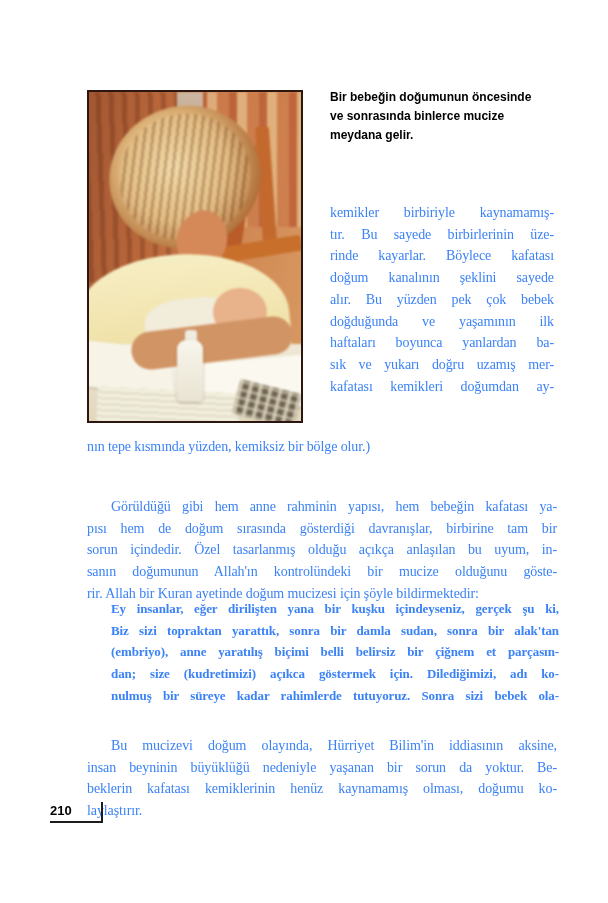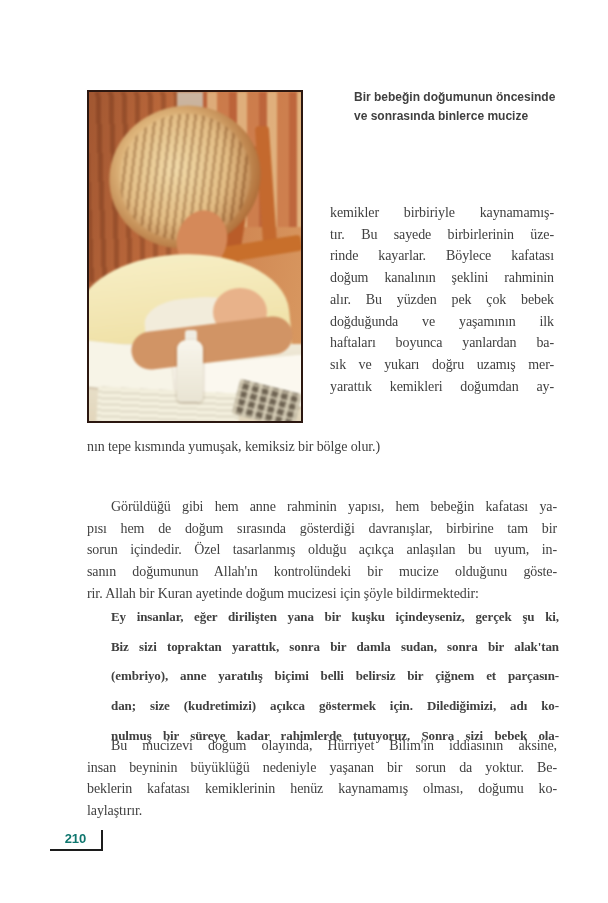--- a/index.html
+++ b/index.html
@@ -38,40 +38,40 @@
         background-image:repeating-linear-gradient(0deg,rgba(150,140,120,.35) 0 1px,transparent 1px 6px);}
   .bottle-neck{left:96px;top:238px;width:12px;height:14px;background:#efece2;border-radius:3px;}
   .bottle{left:88px;top:248px;width:26px;height:62px;background:linear-gradient(#f8f5ec,#e9e4d4);border-radius:9px 9px 5px 5px;
         box-shadow:0 1px 3px rgba(120,90,60,.45);}
   .calculator{left:146px;top:294px;width:64px;height:36px;background:#6e6353;transform:rotate(14deg);border-radius:3px;
         background-image:repeating-linear-gradient(90deg,rgba(220,212,190,.8) 0 4px,transparent 4px 10px),
                          repeating-linear-gradient(0deg,rgba(220,212,190,.6) 0 3px,transparent 3px 8px);}
 
   
   .caption{position:absolute;left:330px;top:88px;width:232px;
-           font-family:"Liberation Sans",sans-serif;font-weight:bold;font-size:12px;line-height:19px;color:#404040;margin-left:24px;}
+           font-family:"Liberation Sans",sans-serif;font-weight:bold;font-size:12px;line-height:19px;color:#000000;}
 
   
-  .tblock{position:absolute;font-family:"Liberation Serif",serif;font-size:14px;color:#404040;}
+  .tblock{position:absolute;font-family:"Liberation Serif",serif;font-size:14px;color:#3b82f6;}
   .tline{height:21.72px;line-height:21.72px;overflow:hidden;letter-spacing:-0.1px;
          text-align:justify;text-align-last:justify;text-justify:inter-word;}
   .no-just{text-align-last:left;}
   .indent{text-indent:24px;margin-top:16px;}
   .column{left:330px;top:202px;width:224px;}
   .body1{left:87px;top:436px;width:470px;}
   .para2{left:87px;top:480px;width:470px;}
   .quote{left:111px;top:598px;width:448px;}
-  .quote .tline{font-weight:bold;font-size:13px;margin-top:8px;}
+  .quote .tline{font-weight:bold;font-size:13px;}
   .para3{left:87px;top:719px;width:470px;}
 
   
-  .pagenum-box{position:absolute;left:50px;top:830px;width:53px;height:21px;box-sizing:border-box;
+  .pagenum-box{position:absolute;left:50px;top:802px;width:53px;height:21px;box-sizing:border-box;
                border-bottom:2px solid #1c1c1c;border-right:2px solid #1c1c1c;
                font-family:"Liberation Sans",sans-serif;font-weight:bold;font-size:13px;line-height:18px;
-               color:#0f766e;text-align:center;}
+               color:#000000;}
 </style>
 </head>
 <body>
 
 <div class="page">
 
   <div class="photo">
     <div class="photo-inner">
       <div class="ply wood"></div>
       <div class="ply shelf"></div>
@@ -93,38 +93,39 @@
       <div class="ply bottle-neck"></div>
       <div class="ply bottle"></div>
       <div class="ply calculator"></div>
     </div>
   </div>
 
   <div class="caption">
 
   <div class="cap-line">Bir bebeğin doğumunun öncesinde</div>
       <div class="cap-line">ve sonrasında binlerce mucize</div>
+      <div class="cap-line">meydana gelir.</div>
     </div>
 
   <div class="tblock column">
 
   <div class="tline">kemikler birbiriyle kaynamamış-</div>
       <div class="tline">tır. Bu sayede birbirlerinin üze-</div>
       <div class="tline">rinde kayarlar. Böylece kafatası</div>
-      <div class="tline">doğum kanalının şeklini rahminin</div>
+      <div class="tline">doğum kanalının şeklini sayede</div>
       <div class="tline">alır. Bu yüzden pek çok bebek</div>
       <div class="tline">doğduğunda ve yaşamının ilk</div>
       <div class="tline">haftaları boyunca yanlardan ba-</div>
       <div class="tline">sık ve yukarı doğru uzamış mer-</div>
-      <div class="tline">yarattık kemikleri doğumdan ay-</div>
+      <div class="tline">kafatası kemikleri doğumdan ay-</div>
     </div>
 
   <div class="tblock body1">
 
-      <div class="tline no-just">nın tepe kısmında yumuşak, kemiksiz bir bölge olur.)</div>
+      <div class="tline no-just">nın tepe kısmında yüzden, kemiksiz bir bölge olur.)</div>
     </div>
 
   <div class="tblock para2">
 
   <div class="tline indent">Görüldüğü gibi hem anne rahminin yapısı, hem bebeğin kafatası ya-</div>
       <div class="tline">pısı hem de doğum sırasında gösterdiği davranışlar, birbirine tam bir</div>
       <div class="tline">sorun içindedir. Özel tasarlanmış olduğu açıkça anlaşılan bu uyum, in-</div>
       <div class="tline">sanın doğumunun Allah'ın kontrolündeki bir mucize olduğunu göste-</div>
       <div class="tline no-just">rir. Allah bir Kuran ayetinde doğum mucizesi için şöyle bildirmektedir:</div>
     </div>

